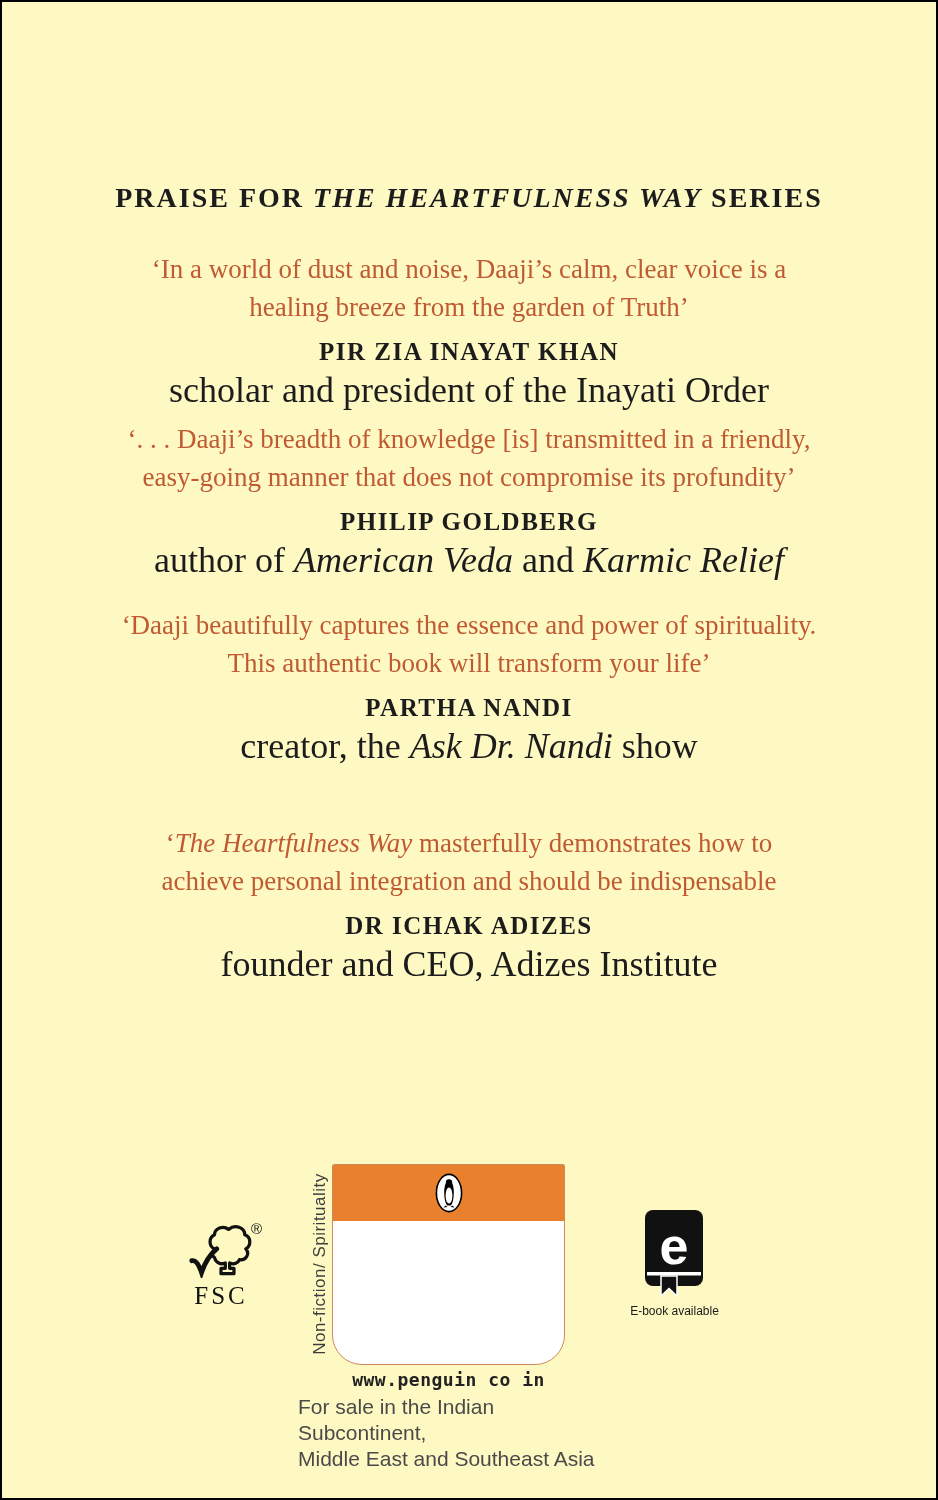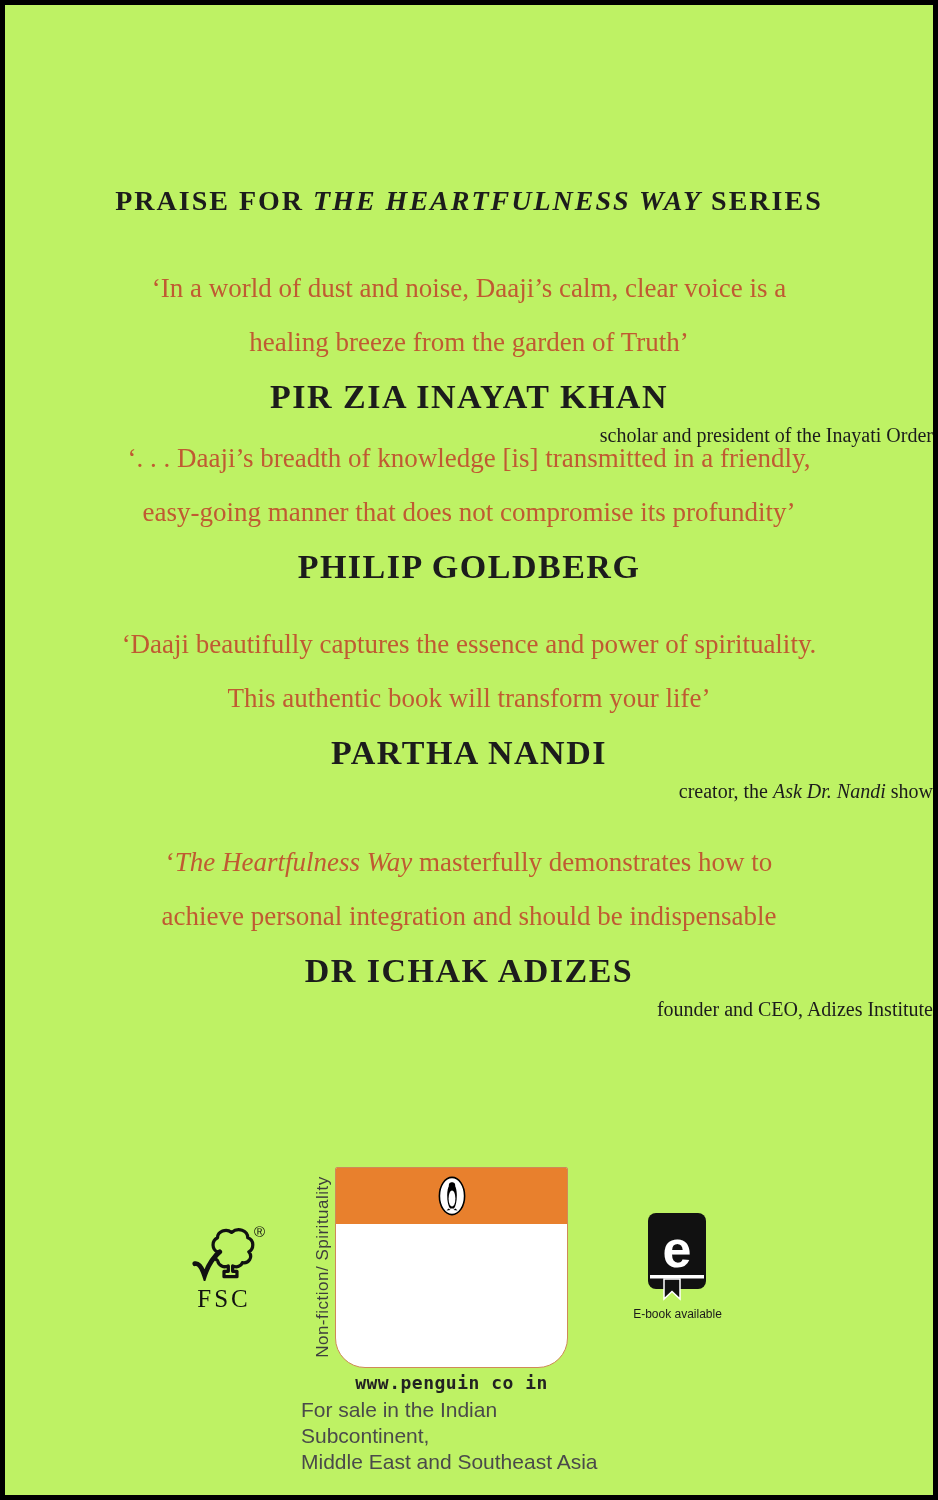--- a/index.html
+++ b/index.html
@@ -1,41 +1,41 @@
 <!DOCTYPE html>
 <html><head>
 <meta charset="utf-8">
 <style>
   html,body{margin:0;padding:0;}
   body{
     width:938px;height:1500px;background:#ffffff;position:relative;
     font-family:"Liberation Serif","DejaVu Serif",serif;
   }
   .page{
-    position:absolute;inset:0;border:5px solid #000000;box-sizing:border-box;
-    background:#bef264;overflow:hidden;
+    position:absolute;inset:0;border:2px solid #000000;box-sizing:border-box;
+    background:#fef9c3;overflow:hidden;
   }
   
   .title{
     position:absolute;top:180px;left:0;width:100%;margin:0;
     text-align:center;font-size:28px;font-weight:700;letter-spacing:2px;
     color:#1c1c1c;
   }
   .title i{font-style:italic;}
   
   .quote-block{position:absolute;left:0;width:100%;text-align:center;}
   .quote-line{
-    margin:16px;font-size:27px;line-height:38px;color:#c05a32;
+    margin:0;font-size:27px;line-height:38px;color:#c05a32;
   }
   .quote-line i{font-style:italic;}
   .quote-name{
-    font-size:34px;line-height:40px;font-weight:700;color:#1c1c1c;
+    font-size:25px;line-height:40px;font-weight:700;color:#1c1c1c;
     letter-spacing:1.5px;margin-top:6px;
   }
-  .quote-role{font-size:20px;line-height:36px;color:#1c1c1c;text-align:right;}
+  .quote-role{font-size:36px;line-height:36px;color:#1c1c1c;}
   .quote-role i{font-style:italic;}
   
   .fsc{
     position:absolute;left:176px;top:1222px;width:86px;text-align:center;
   }
   .fsc .reg{
     position:absolute;right:2px;top:-4px;font-size:15px;color:#111;
     font-family:"Liberation Sans",sans-serif;
   }
   .fsc-label{
@@ -85,20 +85,21 @@
       <div class="quote-block" style="top: 248px;">
         <p class="quote-line"><span>‘In a world of dust and noise, Daaji’s calm, clear voice is a</span></p>
         <p class="quote-line"><span>healing breeze from the garden of Truth’</span></p>
         <div class="quote-name">PIR ZIA INAYAT KHAN</div>
         <div class="quote-role"><span>scholar and president of the Inayati Order</span></div>
       </div>
       <div class="quote-block" style="top: 418px;">
         <p class="quote-line"><span>‘. . . Daaji’s breadth of knowledge [is] transmitted in a friendly,</span></p>
         <p class="quote-line"><span>easy-going manner that does not compromise its profundity’</span></p>
         <div class="quote-name">PHILIP GOLDBERG</div>
+        <div class="quote-role"><span>author of </span><i>American Veda</i><span> and </span><i>Karmic Relief</i></div>
       </div>
       <div class="quote-block" style="top: 604px;">
         <p class="quote-line"><span>‘Daaji beautifully captures the essence and power of spirituality.</span></p>
         <p class="quote-line"><span>This authentic book will transform your life’</span></p>
         <div class="quote-name">PARTHA NANDI</div>
         <div class="quote-role"><span>creator, the </span><i>Ask Dr. Nandi</i><span> show</span></div>
       </div>
       <div class="quote-block" style="top: 822px;">
         <p class="quote-line"><span>‘</span><i>The Heartfulness Way</i><span> masterfully demonstrates how to</span></p>
         <p class="quote-line"><span>achieve personal integration and should be indispensable</span></p>

